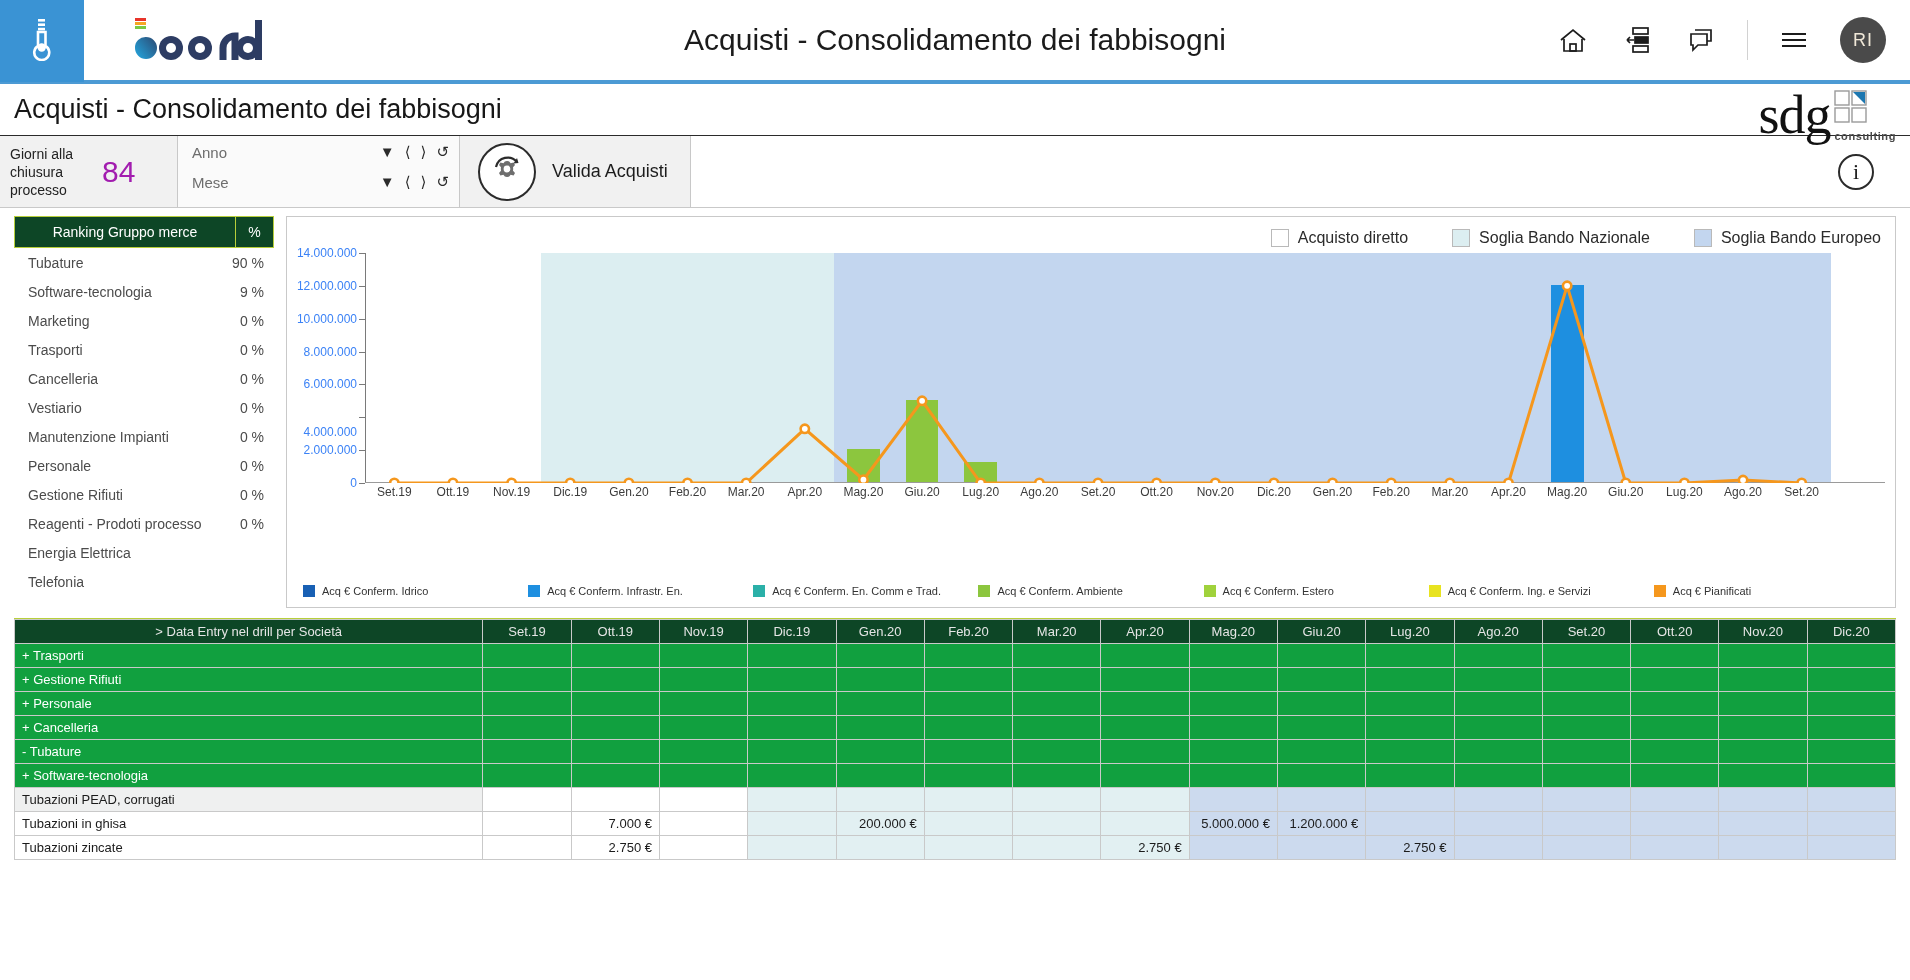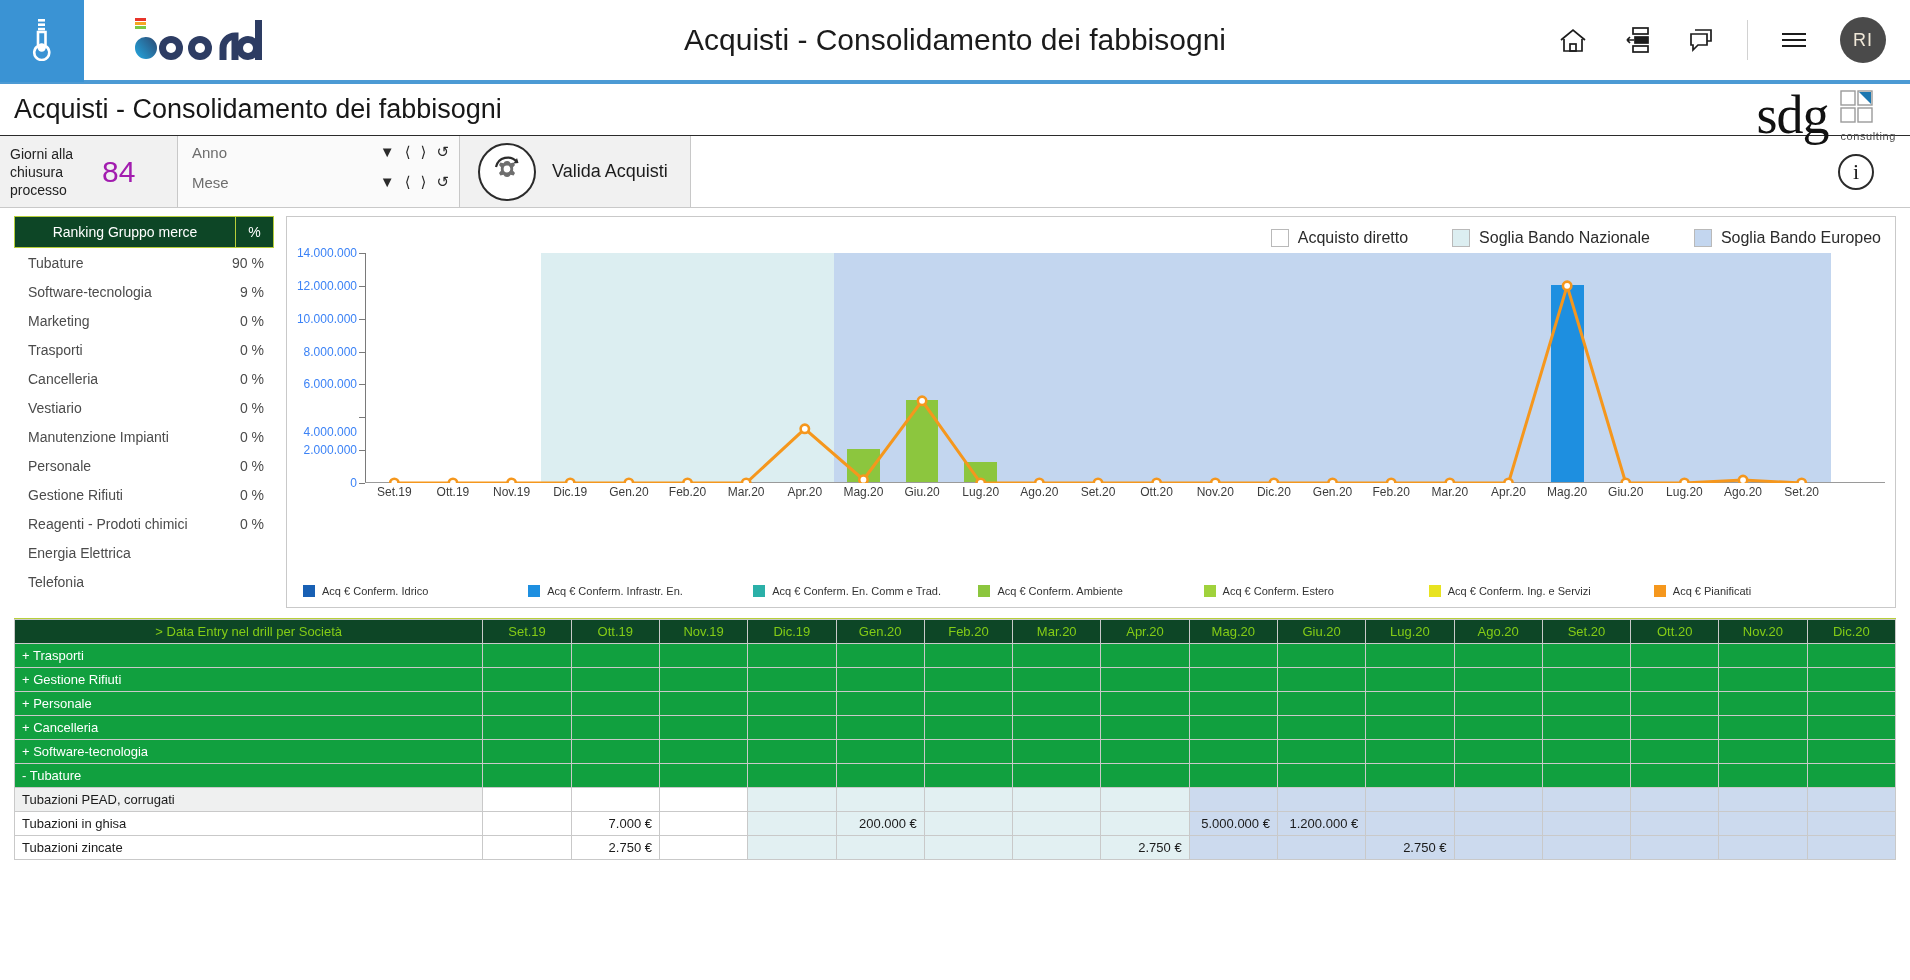--- a/index.html
+++ b/index.html
@@ -72,21 +72,21 @@
   }
   #sdg-logo {
     position: absolute; right: 14px; top: 4px;
     display: flex; align-items: center;
   }
   #sdg-word {
     font-family: "Liberation Serif", serif;
     font-size: 54px; line-height: 44px; color: #111;
     letter-spacing: -1px;
   }
-  #sdg-mark { margin-left: 12px; margin-top: 2px; }
+  #sdg-mark { margin-left: 4px; margin-top: 2px; font-weight: bold; }
   #sdg-consulting {
     font-size: 11px; color: #4a4a4a; letter-spacing: .6px;
     margin-top: 2px; text-align: right;
   }
 
   
   #filterbar {
     position: relative;
     height: 72px;
     display: flex; align-items: stretch;
@@ -240,21 +240,21 @@
   table#grid { border-collapse: collapse; table-layout: fixed; width: 1882px; }
   table#grid th, table#grid td {
     height: 24px;
     font-size: 13px;
     padding: 0 7px;
     border: 1px solid #c9c9c9;
     white-space: nowrap;
     overflow: hidden;
   }
   thead th {
-    background: #0d4626; color: #84cc16;
+    background: #0d4626; color: #e5e5e5;
     border: 1px solid #b7cf3a;
     height: 44px;
     font-weight: 400;
     text-align: center;
   }
   thead th.hdr-first { text-align: center; }
   tr.group td {
     background: #11a03f; color: #ffffff;
     border-color: #b7cf3a;
     border-top: 1px solid #b7cf3a;
@@ -438,21 +438,21 @@
         </div>
         <div class="rank-row">
           <div class="r-name">Personale</div>
           <div class="r-pct">0 %</div>
         </div>
         <div class="rank-row">
           <div class="r-name">Gestione Rifiuti</div>
           <div class="r-pct">0 %</div>
         </div>
         <div class="rank-row">
-          <div class="r-name">Reagenti - Prodoti chimici</div>
+          <div class="r-name">Reagenti - Prodoti processo</div>
           <div class="r-pct">0 %</div>
         </div>
         <div class="rank-row">
           <div class="r-name">Energia Elettrica</div>
           <div class="r-pct"></div>
         </div>
         <div class="rank-row">
           <div class="r-name">Telefonia</div>
           <div class="r-pct"></div>
         </div>
@@ -684,40 +684,40 @@
           <td class="col-m "></td>
           <td class="col-m "></td>
           <td class="col-m "></td>
           <td class="col-m "></td>
           <td class="col-m "></td>
           <td class="col-m "></td>
           <td class="col-m "></td>
           <td class="col-m "></td>
         </tr>
         <tr class="group">
+          <td class="g-label col-label">- Tubature</td>
+          <td class="col-m "></td>
+          <td class="col-m "></td>
+          <td class="col-m "></td>
+          <td class="col-m "></td>
+          <td class="col-m "></td>
+          <td class="col-m "></td>
+          <td class="col-m "></td>
+          <td class="col-m "></td>
+          <td class="col-m "></td>
+          <td class="col-m "></td>
+          <td class="col-m "></td>
+          <td class="col-m "></td>
+          <td class="col-m "></td>
+          <td class="col-m "></td>
+          <td class="col-m "></td>
+          <td class="col-m "></td>
+        </tr>
+        <tr class="group">
           <td class="g-label col-label">+ Software-tecnologia</td>
-          <td class="col-m "></td>
-          <td class="col-m "></td>
-          <td class="col-m "></td>
-          <td class="col-m "></td>
-          <td class="col-m "></td>
-          <td class="col-m "></td>
-          <td class="col-m "></td>
-          <td class="col-m "></td>
-          <td class="col-m "></td>
-          <td class="col-m "></td>
-          <td class="col-m "></td>
-          <td class="col-m "></td>
-          <td class="col-m "></td>
-          <td class="col-m "></td>
-          <td class="col-m "></td>
-          <td class="col-m "></td>
-        </tr>
-        <tr class="group">
-          <td class="g-label col-label">- Tubature</td>
           <td class="col-m "></td>
           <td class="col-m "></td>
           <td class="col-m "></td>
           <td class="col-m "></td>
           <td class="col-m "></td>
           <td class="col-m "></td>
           <td class="col-m "></td>
           <td class="col-m "></td>
           <td class="col-m "></td>
           <td class="col-m "></td>

